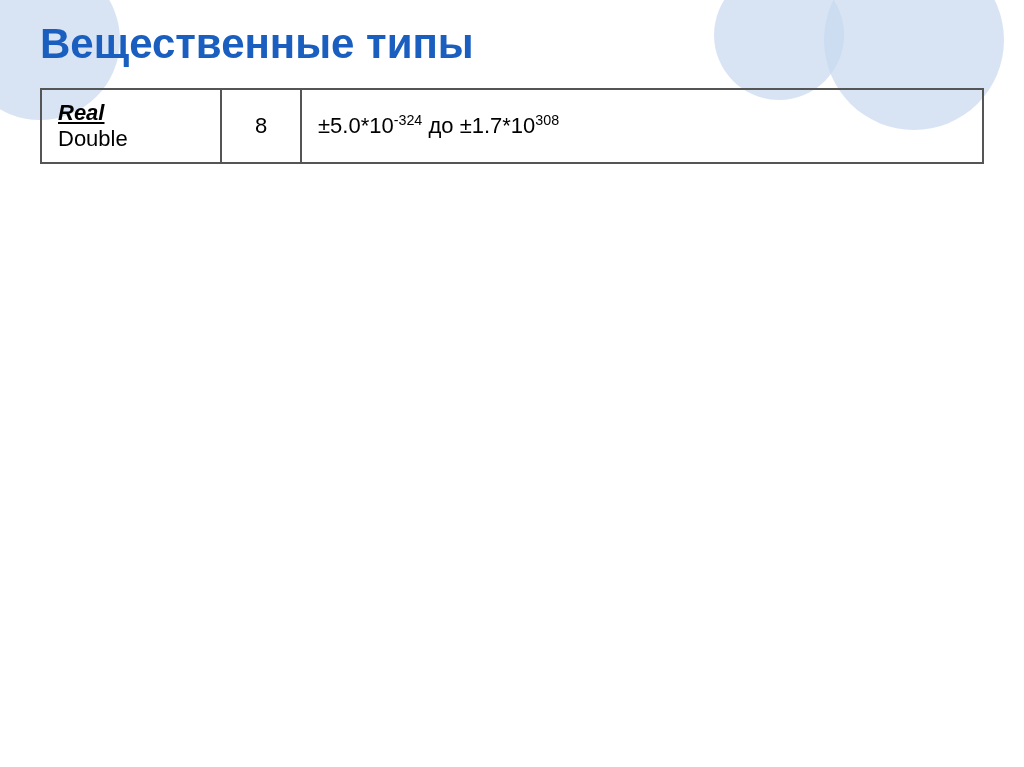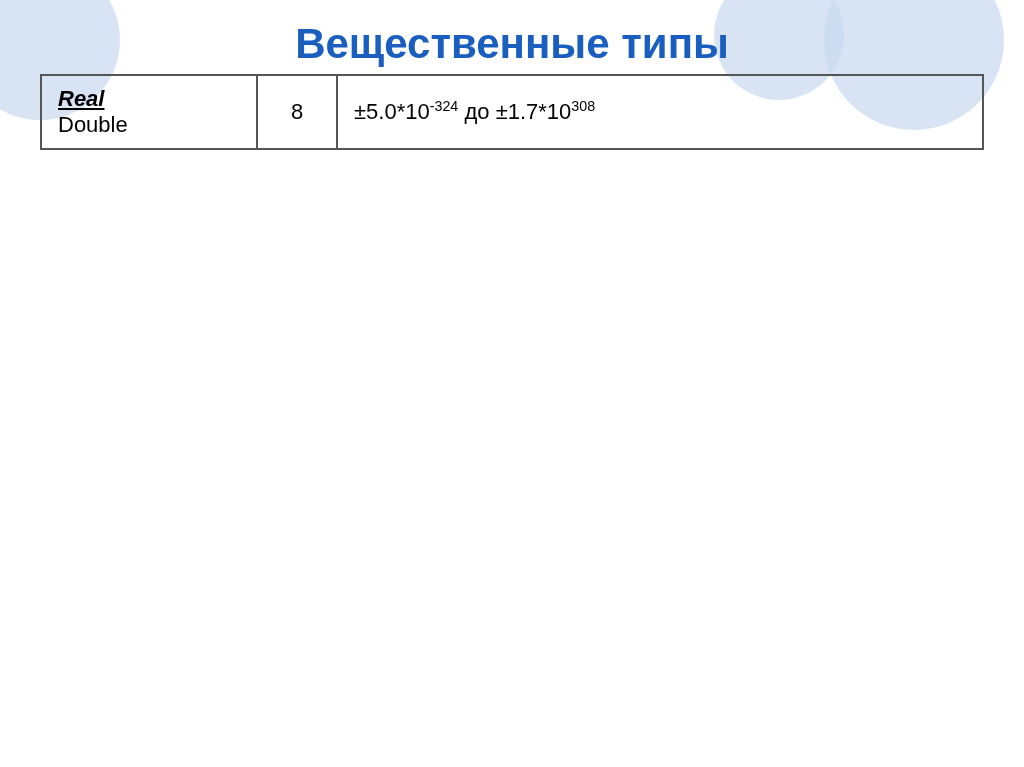--- a/index.html
+++ b/index.html
@@ -33,42 +33,41 @@
       top: -30px; right: 180px;
     }
 
     .page-content {
       position: relative;
       z-index: 1;
       padding: 20px 40px 20px 40px;
     }
 
     h1 {
-      text-align: center;
       color: #1a5fbf;
       font-size: 42px;
       font-weight: bold;
-      margin-bottom: 6px;
+      margin-bottom: 20px;
       font-family: Arial, sans-serif;
     }
 
     table {
       width: 100%;
       border-collapse: collapse;
       font-size: 22px;
     }
 
     td {
       border: 2px solid #555;
       padding: 10px 16px;
       vertical-align: middle;
     }
 
     td:first-child {
-      width: 216px;
+      width: 180px;
     }
 
     td:nth-child(2) {
       width: 80px;
       text-align: center;
     }
 
     td:nth-child(3) {
       width: auto;
     }

